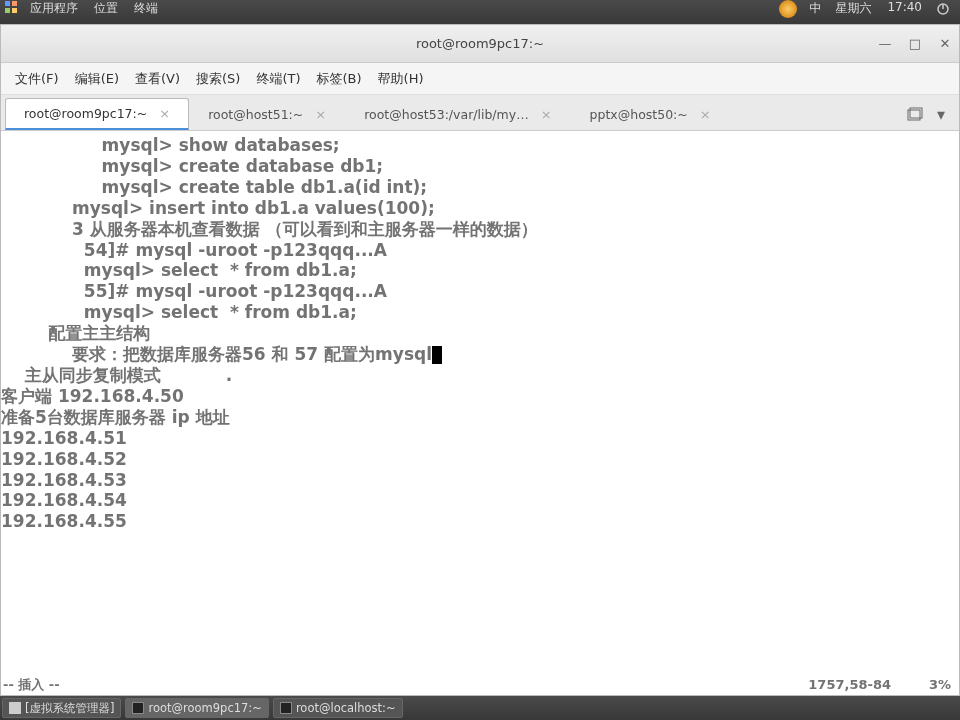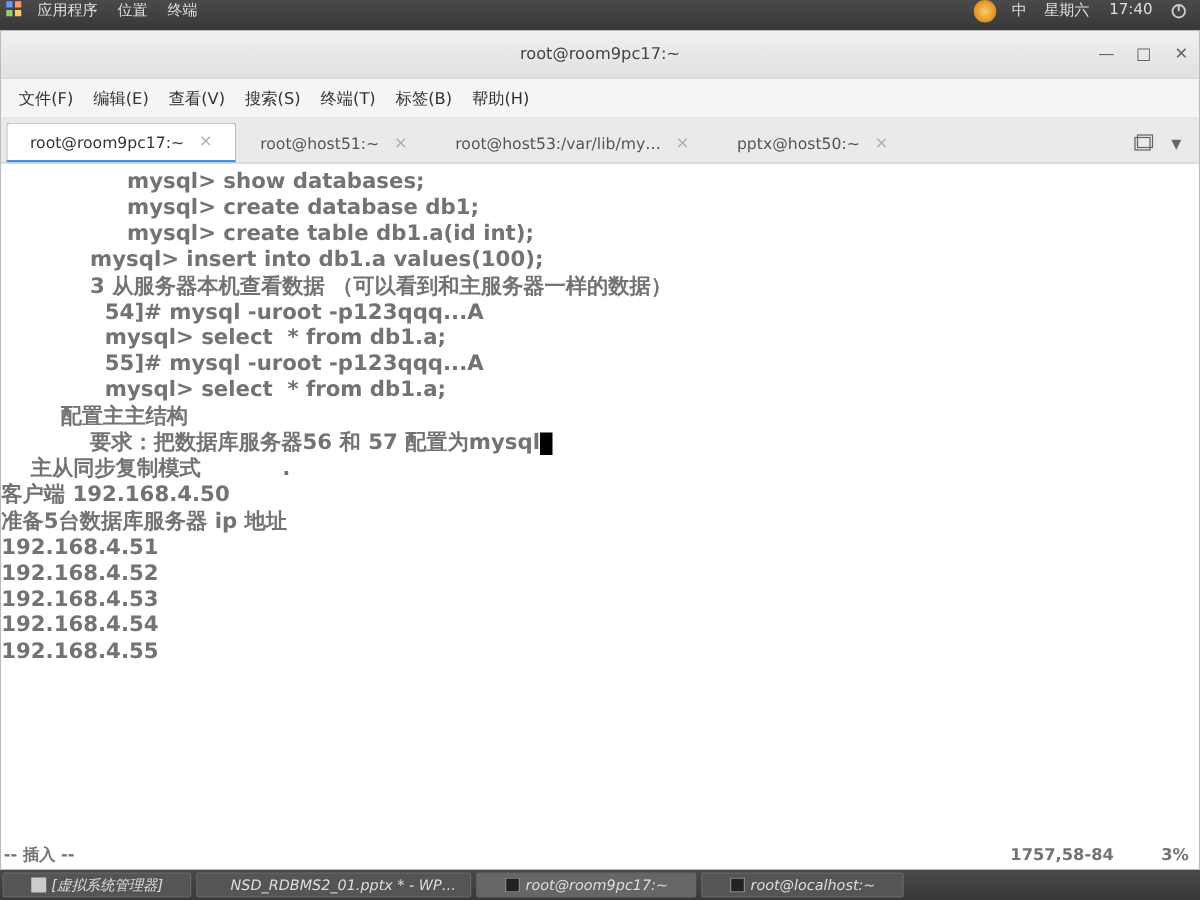--- a/index.html
+++ b/index.html
@@ -34,21 +34,21 @@
 .tab-icons { display: flex; align-items: center; gap: 14px; padding: 0 10px; color: #666; height: 32px; }
 
 
 .terminal { flex: 1; background: #fff; font-family: "DejaVu Sans Mono", "WenQuanYi Micro Hei Mono", monospace; font-size: 17px; font-weight: bold; line-height: 1.23; color: #737373; white-space: pre; overflow: hidden; padding: 4px 0 0 0; }
 .terminal .cursor { display: inline-block; width: 10px; height: 18px; background: #000; vertical-align: text-bottom; }
 .terminal .status { position: absolute; bottom: 2px; left: 2px; right: 8px; display: flex; font-family: "DejaVu Sans Mono", monospace; font-weight: bold; font-size: 13px; }
 .terminal .status .sflex { flex: 1; }
 
 
 .taskbar { position: absolute; bottom: 0; left: 0; right: 0; height: 24px; background: linear-gradient(#4a4a4a, #383838); display: flex; align-items: center; color: #ddd; font-size: 11.5px; }
-.taskbar .task { height: 20px; border: 1px solid #666; background: #555; margin: 0 2px; padding: 0 22px; display: flex; align-items: center; border-radius: 2px; gap: 4px; cursor: pointer; max-width: 220px; overflow: hidden; white-space: nowrap; font-style: italic; }
+.taskbar .task { height: 20px; border: 1px solid #666; background: #555; margin: 0 2px; padding: 0 6px; display: flex; align-items: center; border-radius: 2px; gap: 4px; cursor: pointer; max-width: 220px; overflow: hidden; white-space: nowrap; }
 .taskbar .task.light { background: #666; }
 .taskbar .ticon { width: 12px; height: 12px; display: inline-block; }
 .taskbar .ticon.orange { background: #ff7722; border-radius: 2px; }
 .taskbar .ticon.term { background: #222; border: 1px solid #888; }
 .taskbar .ticon.vm { background: #ccc; }
 
 svg { display: block; }
 </style>
 </head>
 <body>
@@ -135,24 +135,20 @@
       <span style="width:60px;text-align:right;">3%</span>
     </div>
   </div>
 </div>
 
 <div class="taskbar">
   <div class="task">
     <span class="ticon vm"></span>
     <span>[虚拟系统管理器]</span>
   </div>
-  <div class="task">
-    <span class="ticon orange"></span>
-    <span>NSD_RDBMS2_01.pptx * - WP…</span>
-  </div>
   <div class="task light">
     <span class="ticon term"></span>
     <span>root@room9pc17:~</span>
   </div>
   <div class="task">
     <span class="ticon term"></span>
     <span>root@localhost:~</span>
   </div>
 </div>
 

